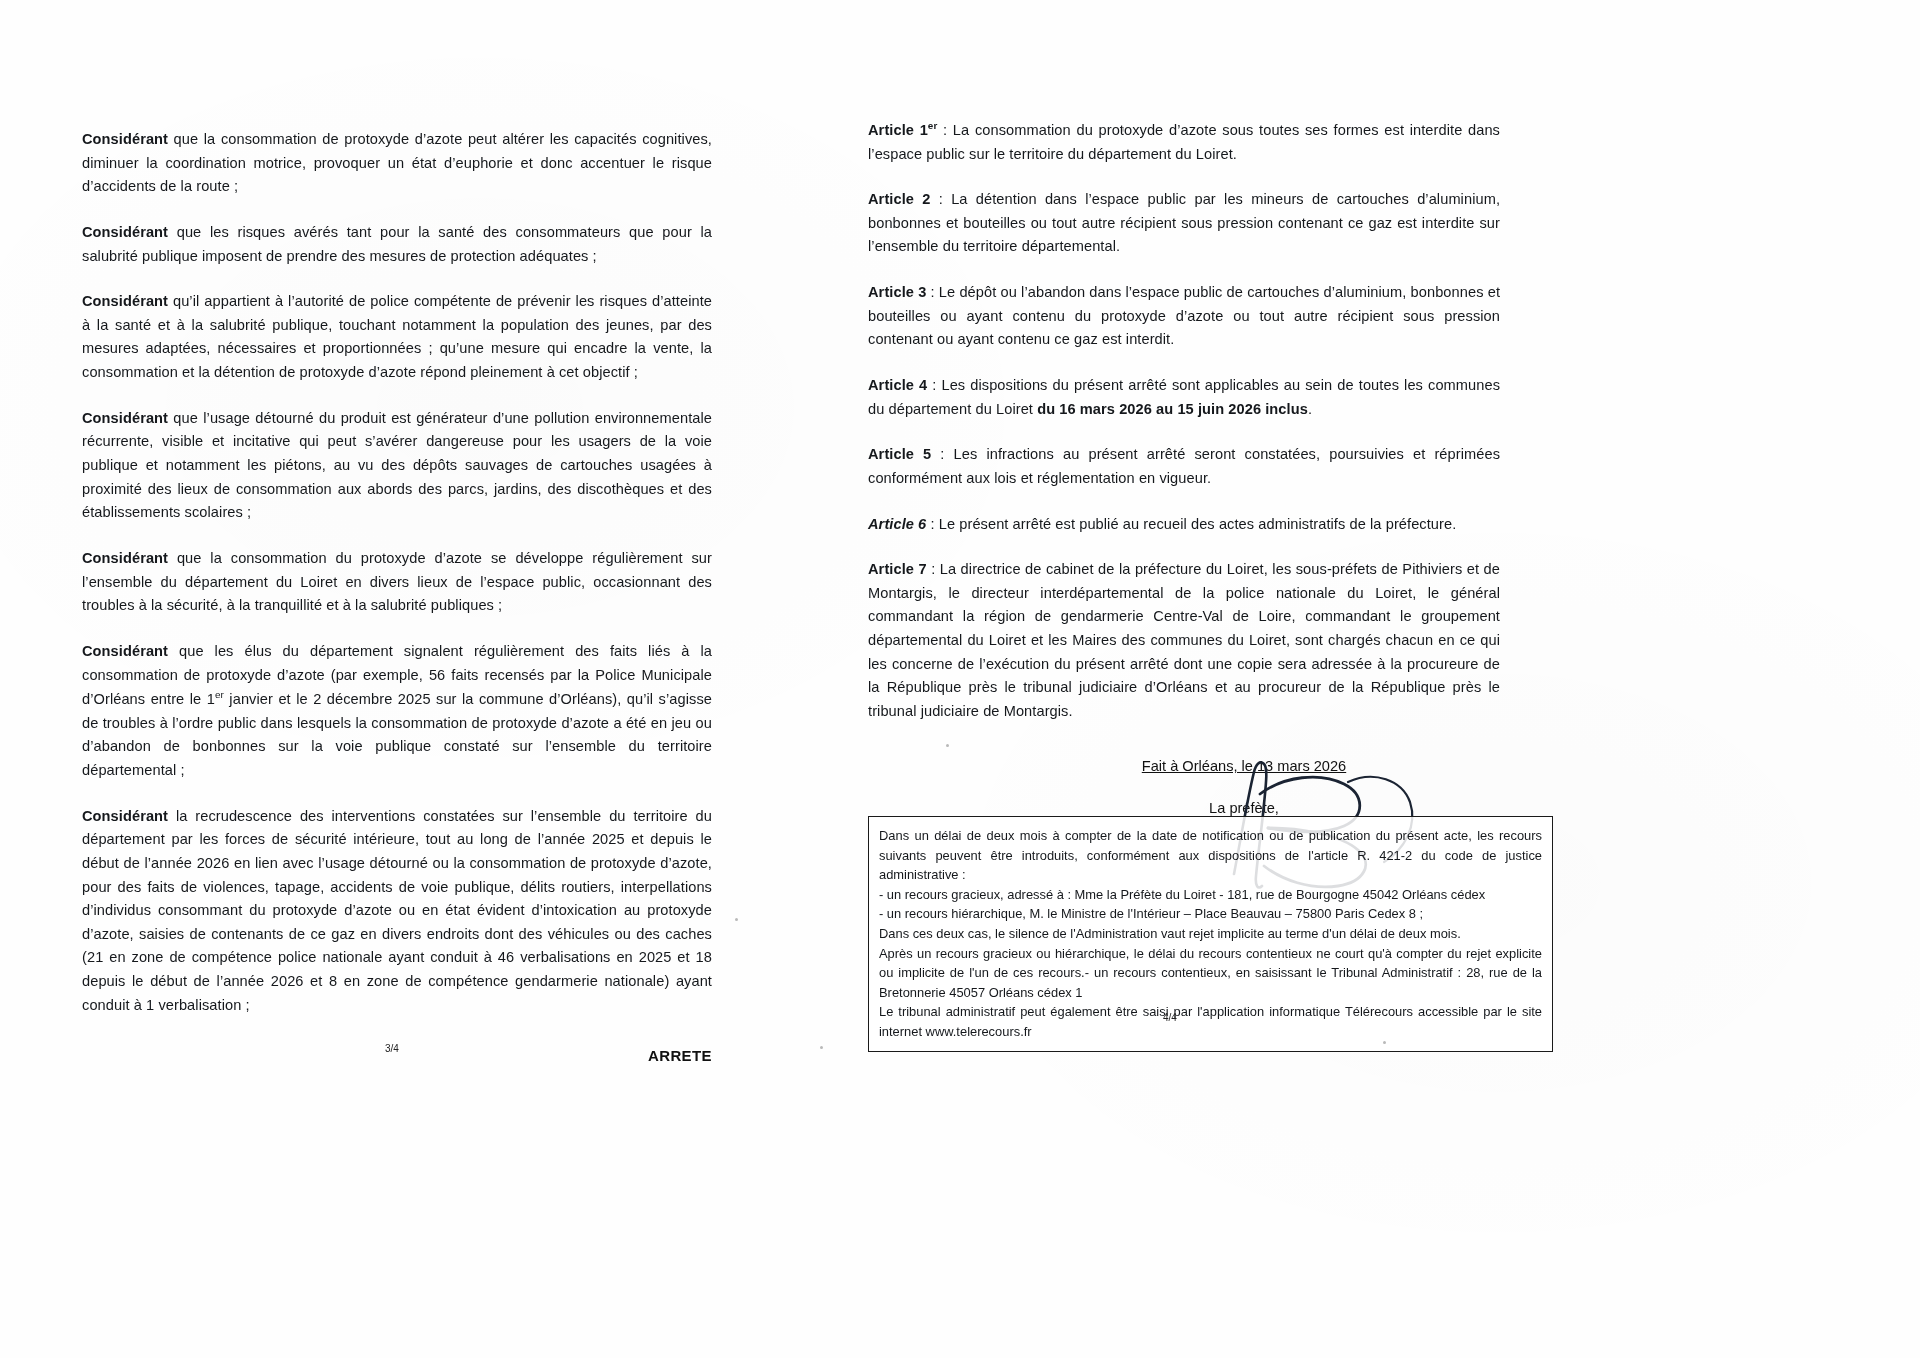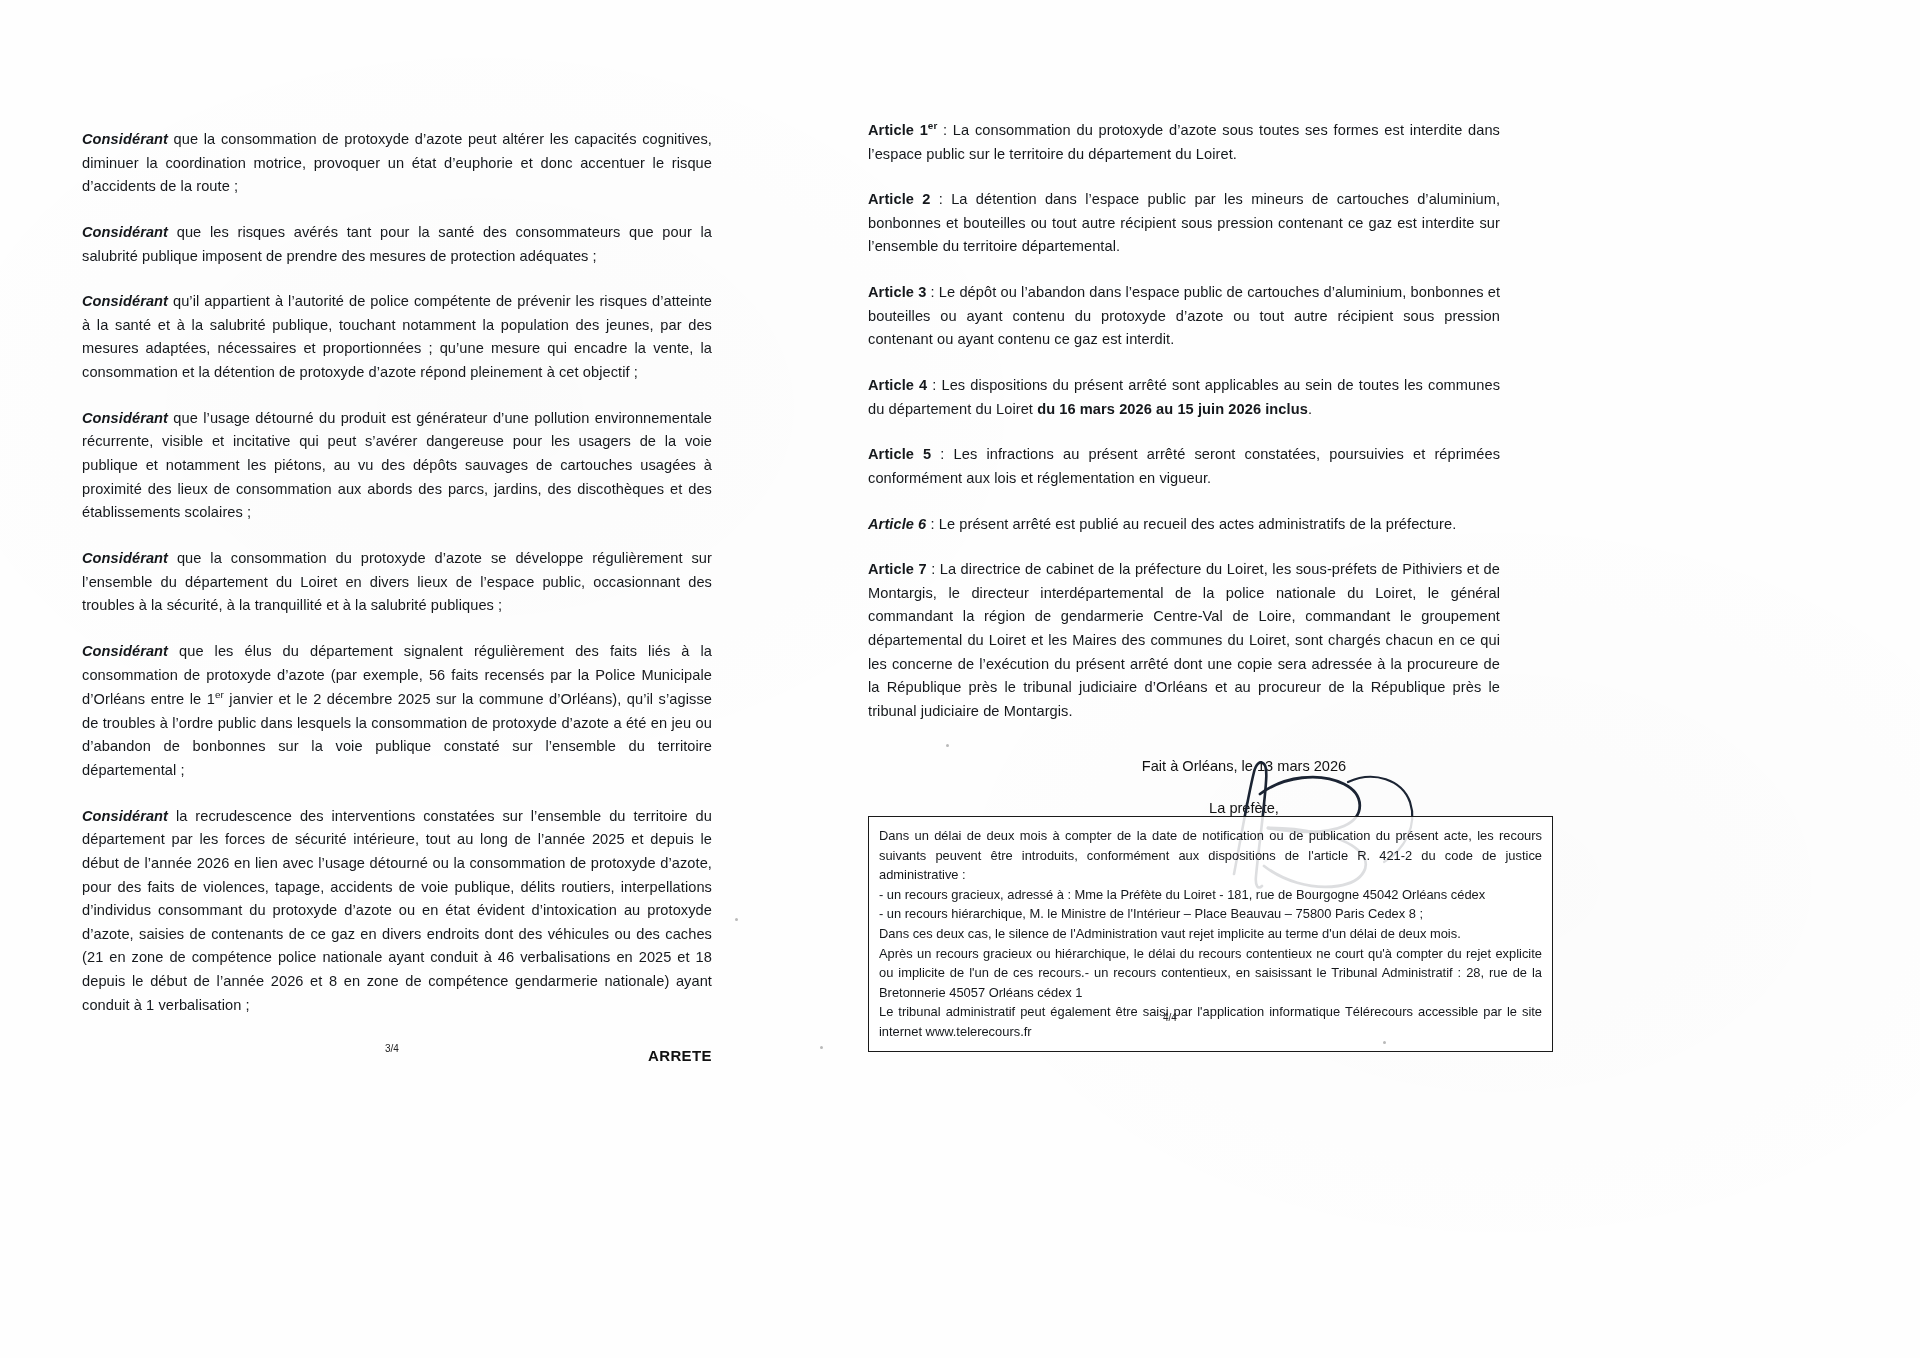--- a/index.html
+++ b/index.html
@@ -49,21 +49,20 @@
     margin: 0 0 22px 0;
     font-size: 14.6px;
     line-height: 1.62;
     text-align: justify;
     color: #15181c;
     letter-spacing: 0.08px;
   }
   p.para:last-child { margin-bottom: 0; }
   .lead {
     font-weight: bold;
-    font-style: italic;
   }
   .art-label {
     font-weight: bold;
   }
   .art-label-italic {
     font-weight: bold;
     font-style: italic;
   }
   .bold-inline { font-weight: bold; }
   sup { font-size: 0.68em; vertical-align: super; }
@@ -74,20 +73,21 @@
     font-size: 15px;
     margin: 30px 0 0 0;
     letter-spacing: 0.4px;
   }
 
   .sign-place {
     margin: 34px 0 0 0;
     text-align: center;
     font-size: 14.6px;
     padding-left: 120px;
+    text-decoration: underline;
   }
   .sign-title {
     margin: 26px 0 0 0;
     text-align: center;
     font-size: 14.6px;
     padding-left: 120px;
   }
   .sign-name {
     margin: 48px 0 0 0;
     text-align: center;

